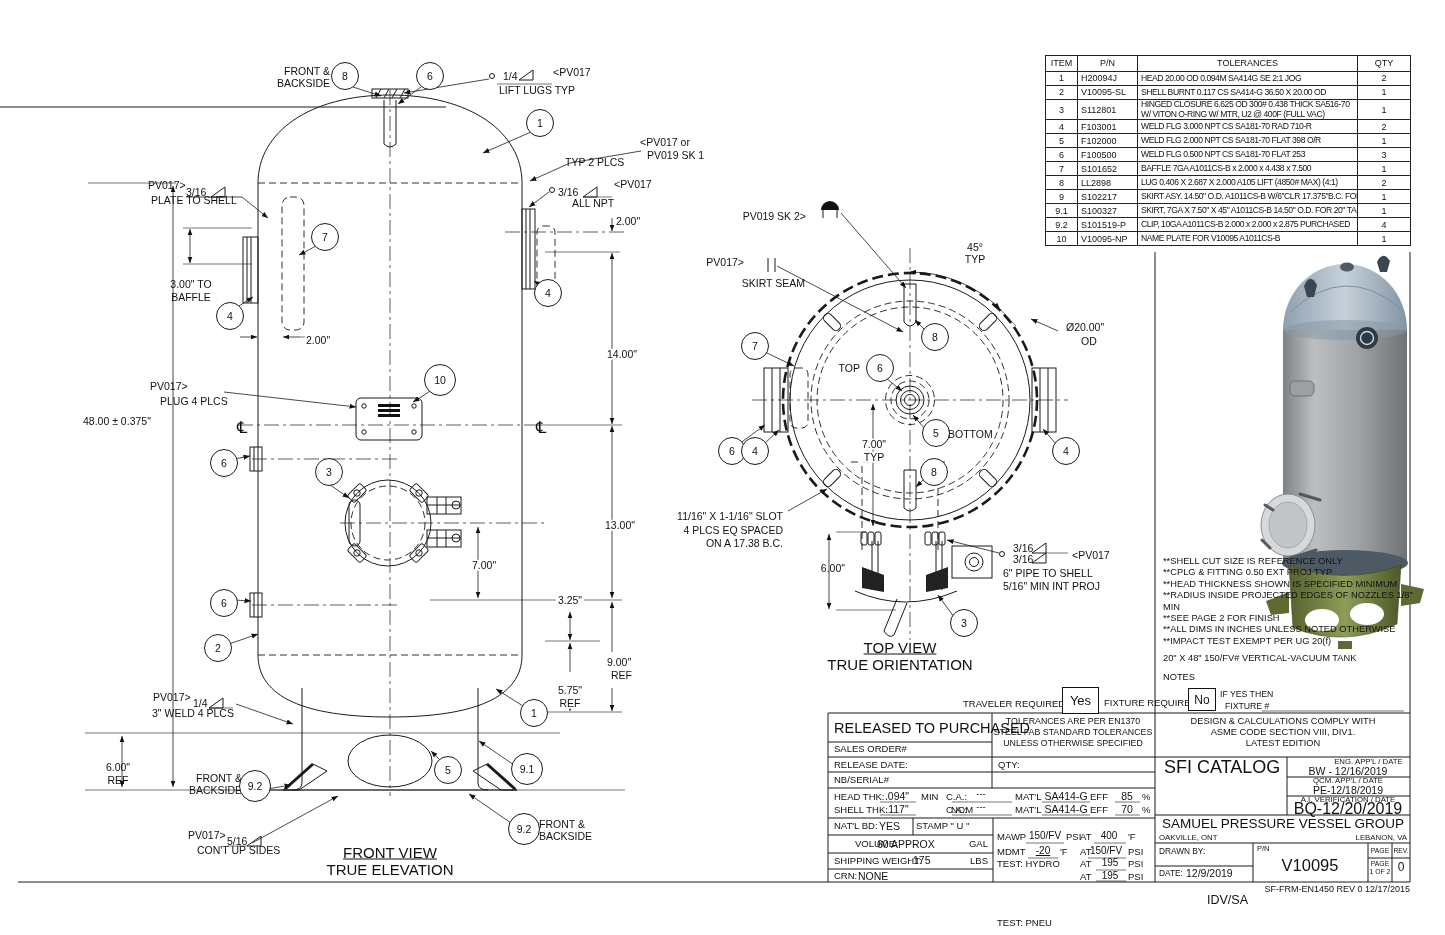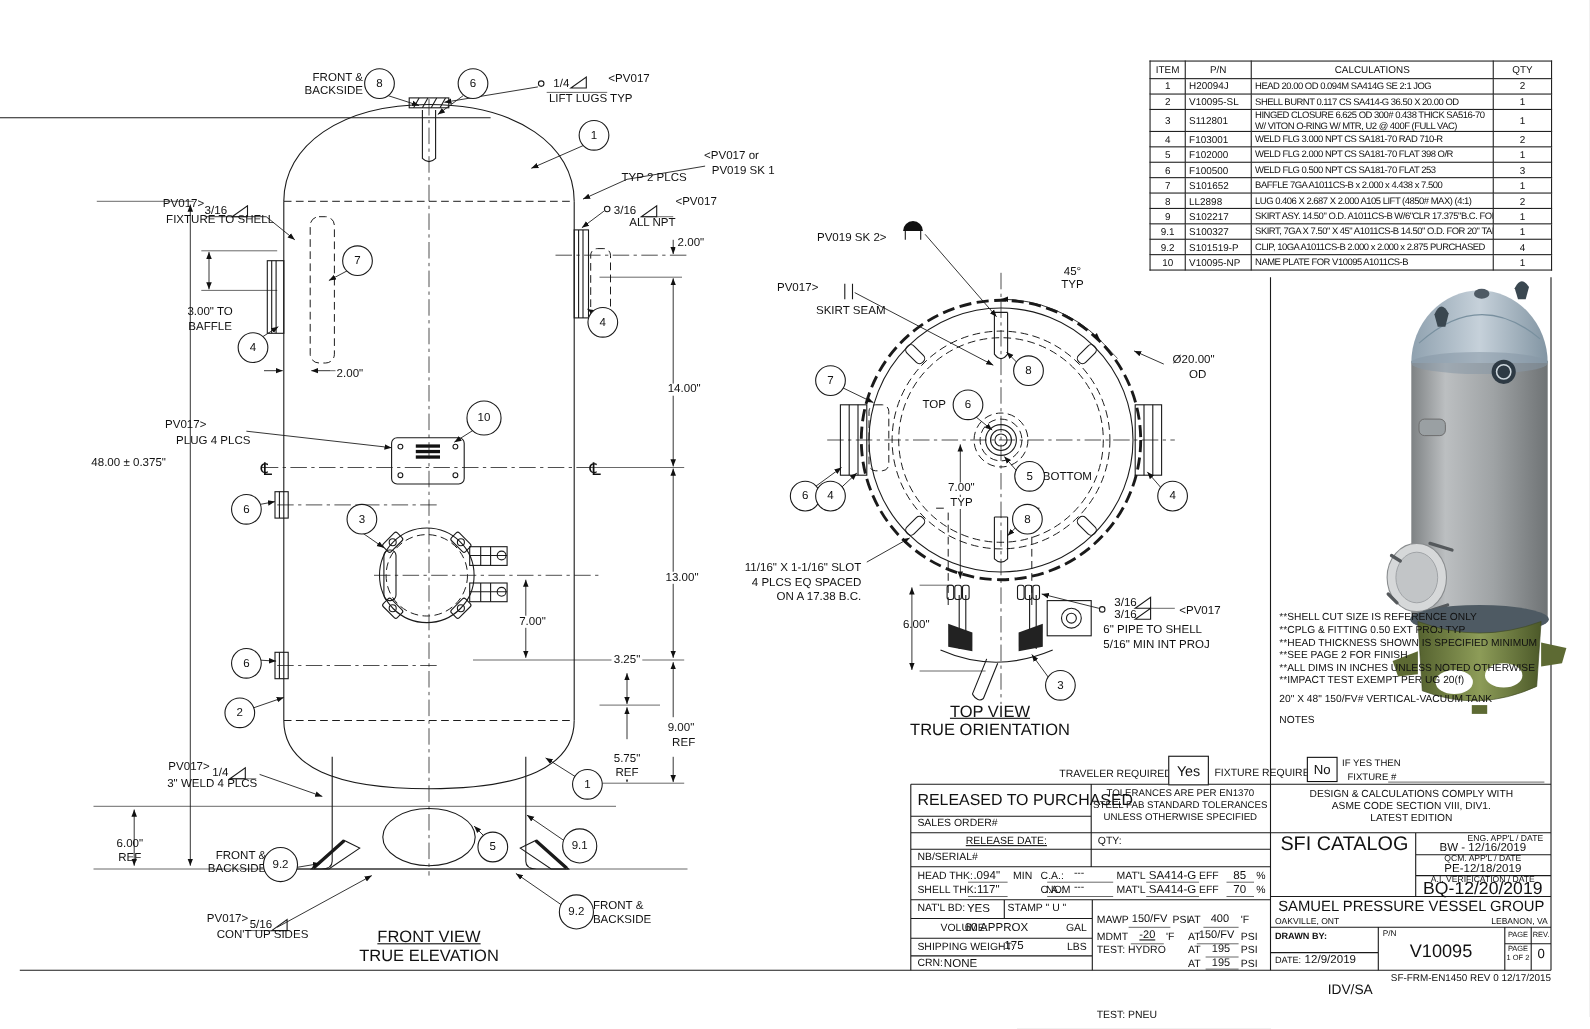--- a/index.html
+++ b/index.html
@@ -270,21 +270,21 @@
   <colgroup>
         <col style="width:32px">
         <col style="width:60px">
         <col style="width:220px">
         <col style="width:53px">
       </colgroup>
   <thead>
     <tr>
       <th>ITEM</th>
       <th>P/N</th>
-      <th>CALCULATIONS</th>
+      <th>TOLERANCES</th>
       <th>QTY</th>
     </tr>
   </thead>
   <tbody id="bom-body">
         <tr>
           <td class="ctr">1</td>
           <td>H20094J</td>
           <td class="desc">HEAD 20.00 OD 0.094M SA414G SE 2:1 JOG</td>
           <td class="ctr">2</td>
         </tr>
@@ -355,20 +355,21 @@
           <td class="ctr">1</td>
         </tr>
       </tbody>
 </table>
 
 <div id="notes">
   <div id="note-lines">
         <div>**SHELL CUT SIZE IS REFERENCE ONLY</div>
         <div>**CPLG &amp; FITTING 0.50 EXT PROJ TYP</div>
         <div>**HEAD THICKNESS SHOWN IS SPECIFIED MINIMUM</div>
+        <div>**RADIUS INSIDE PROJECTED EDGES OF NOZZLES 1/8" MIN</div>
         <div>**SEE PAGE 2 FOR FINISH</div>
         <div>**ALL DIMS IN INCHES UNLESS NOTED OTHERWISE</div>
         <div>**IMPACT TEST EXEMPT PER UG 20(f)</div>
       </div>
   <div class="tank">20" X 48" 150/FV# VERTICAL-VACUUM TANK</div>
   <div class="nlbl">NOTES</div>
 </div>
 
 <div id="labels">
       <div class="ann" style="left: 330px; top: 71px; transform: translate(-100%, -50%);">FRONT &amp;</div>
@@ -378,21 +379,21 @@
       <div class="ann" style="left: 499px; top: 90px; transform: translate(0px, -50%);">LIFT LUGS TYP</div>
       <div class="ann" style="left: 640px; top: 142px; transform: translate(0px, -50%);">&lt;PV017 or</div>
       <div class="ann" style="left: 647px; top: 155px; transform: translate(0px, -50%);">PV019 SK 1</div>
       <div class="ann" style="left: 565px; top: 162px; transform: translate(0px, -50%);">TYP 2 PLCS</div>
       <div class="ann" style="left: 614px; top: 184px; transform: translate(0px, -50%);">&lt;PV017</div>
       <div class="ann" style="left: 558px; top: 192px; transform: translate(0px, -50%);">3/16</div>
       <div class="ann" style="left: 572px; top: 203px; transform: translate(0px, -50%);">ALL NPT</div>
       <div class="ann bg" style="left: 614px; top: 221px; transform: translate(0px, -50%);">2.00"</div>
       <div class="ann" style="left: 148px; top: 185px; transform: translate(0px, -50%);">PV017&gt;</div>
       <div class="ann" style="left: 186px; top: 192px; transform: translate(0px, -50%);">3/16</div>
-      <div class="ann" style="left: 151px; top: 200px; transform: translate(0px, -50%);">FIXTURE TO SHELL</div>
+      <div class="ann" style="left: 151px; top: 200px; transform: translate(0px, -50%);">PLATE TO SHELL</div>
       <div class="ann" style="left: 191px; top: 284px; transform: translate(-50%, -50%);">3.00" TO</div>
       <div class="ann" style="left: 191px; top: 297px; transform: translate(-50%, -50%);">BAFFLE</div>
       <div class="ann" style="left: 306px; top: 340px; transform: translate(0px, -50%);">2.00"</div>
       <div class="ann" style="left: 150px; top: 386px; transform: translate(0px, -50%);">PV017&gt;</div>
       <div class="ann" style="left: 160px; top: 401px; transform: translate(0px, -50%);">PLUG 4 PLCS</div>
       <div class="ann" style="left: 83px; top: 421px; transform: translate(0px, -50%);">48.00 ± 0.375"</div>
       <div class="ann bg" style="left: 605px; top: 354px; transform: translate(0px, -50%);">14.00"</div>
       <div class="ann bg" style="left: 603px; top: 525px; transform: translate(0px, -50%);">13.00"</div>
       <div class="ann bg" style="left: 570px; top: 600px; transform: translate(-50%, -50%);">3.25"</div>
       <div class="ann bg" style="left: 470px; top: 565px; transform: translate(0px, -50%);">7.00"</div>
@@ -442,21 +443,21 @@
       <div class="ann box" style="left: 1062px; top: 687px; width: 35px; height: 25px; font-size: 13px;">Yes</div>
       <div class="ann" style="left: 1104px; top: 703px; font-size: 9.5px; transform: translate(0px, -50%);">FIXTURE REQUIRED</div>
       <div class="ann box" style="left: 1188px; top: 688px; width: 26px; height: 21px; font-size: 12px;">No</div>
       <div class="ann" style="left: 1220px; top: 694px; font-size: 8.7px; transform: translate(0px, -50%);">IF YES THEN</div>
       <div class="ann" style="left: 1225px; top: 706px; font-size: 8.7px; transform: translate(0px, -50%);">FIXTURE #</div>
       <div class="ann" style="left: 834px; top: 728px; font-size: 14.5px; transform: translate(0px, -50%);">RELEASED TO PURCHASED</div>
       <div class="ann" style="left: 834px; top: 749px; font-size: 9.5px; transform: translate(0px, -50%);">SALES ORDER#</div>
       <div class="ann" style="left: 1073px; top: 721px; font-size: 8.8px; transform: translate(-50%, -50%);">TOLERANCES ARE PER EN1370</div>
       <div class="ann" style="left: 1073px; top: 732px; font-size: 8.8px; transform: translate(-50%, -50%);">STEEL FAB STANDARD TOLERANCES</div>
       <div class="ann" style="left: 1073px; top: 743px; font-size: 8.8px; transform: translate(-50%, -50%);">UNLESS OTHERWISE SPECIFIED</div>
-      <div class="ann" style="left: 878px; top: 765px; font-size: 9.5px; transform: translate(0px, -50%); text-decoration: underline;">RELEASE DATE:</div>
+      <div class="ann" style="left: 834px; top: 765px; font-size: 9.5px; transform: translate(0px, -50%);">RELEASE DATE:</div>
       <div class="ann" style="left: 998px; top: 765px; font-size: 9.5px; transform: translate(0px, -50%);">QTY:</div>
       <div class="ann" style="left: 834px; top: 780px; font-size: 9.5px; transform: translate(0px, -50%);">NB/SERIAL#</div>
       <div class="ann" style="left: 834px; top: 797px; font-size: 9.5px; transform: translate(0px, -50%);">HEAD THK:</div>
       <div class="ann" style="left: 897px; top: 796px; font-size: 10.5px; transform: translate(-50%, -50%);">.094"</div>
       <div class="ann" style="left: 921px; top: 797px; font-size: 9.5px; transform: translate(0px, -50%);">MIN</div>
       <div class="ann" style="left: 946px; top: 797px; font-size: 9.5px; transform: translate(0px, -50%);">C.A.:</div>
       <div class="ann" style="left: 981px; top: 794px; font-size: 9.5px; transform: translate(-50%, -50%);">---</div>
       <div class="ann" style="left: 1015px; top: 797px; font-size: 9.5px; transform: translate(0px, -50%);">MAT'L</div>
       <div class="ann" style="left: 1066px; top: 796px; font-size: 10.5px; transform: translate(-50%, -50%);">SA414-G</div>
       <div class="ann" style="left: 1090px; top: 797px; font-size: 9.5px; transform: translate(0px, -50%);">EFF</div>
@@ -509,21 +510,21 @@
       <div class="ann" style="left: 1164px; top: 767px; font-size: 18px; transform: translate(0px, -50%);">SFI CATALOG</div>
       <div class="ann" style="left: 1348px; top: 762px; font-size: 7.8px; transform: translate(-50%, -50%); padding-left: 41px;">ENG. APP'L / DATE</div>
       <div class="ann" style="left: 1348px; top: 771px; font-size: 10.5px; transform: translate(-50%, -50%);">BW - 12/16/2019</div>
       <div class="ann" style="left: 1348px; top: 781px; font-size: 7.8px; transform: translate(-50%, -50%);">QCM. APP'L / DATE</div>
       <div class="ann" style="left: 1348px; top: 790px; font-size: 10.5px; transform: translate(-50%, -50%);">PE-12/18/2019</div>
       <div class="ann" style="left: 1348px; top: 800px; font-size: 7.8px; transform: translate(-50%, -50%);">A.I. VERIFICATION / DATE</div>
       <div class="ann" style="left: 1348px; top: 809px; font-size: 16px; transform: translate(-50%, -50%);">BQ-12/20/2019</div>
       <div class="ann" style="left: 1283px; top: 824px; font-size: 13.5px; transform: translate(-50%, -50%);">SAMUEL PRESSURE VESSEL GROUP</div>
       <div class="ann" style="left: 1159px; top: 838px; font-size: 7.8px; transform: translate(0px, -50%);">OAKVILLE, ONT</div>
       <div class="ann" style="left: 1407px; top: 838px; font-size: 7.8px; transform: translate(-100%, -50%);">LEBANON, VA</div>
-      <div class="ann" style="left: 1159px; top: 851px; font-size: 8.3px; transform: translate(0px, -50%); font-weight: bold;">DRAWN BY:</div>
+      <div class="ann" style="left: 1159px; top: 851px; font-size: 8.3px; transform: translate(0px, -50%);">DRAWN BY:</div>
       <div class="ann" style="left: 1207px; top: 852px; font-size: 12.5px; transform: translate(0px, -50%); margin-top: 48px;">IDV/SA</div>
       <div class="ann" style="left: 1257px; top: 849px; font-size: 7.5px; transform: translate(0px, -50%);">P/N</div>
       <div class="ann" style="left: 1310px; top: 865px; font-size: 16.5px; transform: translate(-50%, -50%);">V10095</div>
       <div class="ann" style="left: 1159px; top: 873px; font-size: 8.3px; transform: translate(0px, -50%);">DATE:</div>
       <div class="ann" style="left: 1186px; top: 873px; font-size: 10.5px; transform: translate(0px, -50%);">12/9/2019</div>
       <div class="ann" style="left: 1380px; top: 851px; font-size: 6.8px; transform: translate(-50%, -50%);">PAGE</div>
       <div class="ann" style="left: 1401px; top: 851px; font-size: 6.8px; transform: translate(-50%, -50%);">REV.</div>
       <div class="ann" style="left: 1380px; top: 864px; font-size: 6.8px; transform: translate(-50%, -50%);">PAGE</div>
       <div class="ann" style="left: 1380px; top: 872px; font-size: 6.8px; transform: translate(-50%, -50%);">1 OF 2</div>
       <div class="ann" style="left: 1401px; top: 867px; font-size: 12px; transform: translate(-50%, -50%);">0</div>

